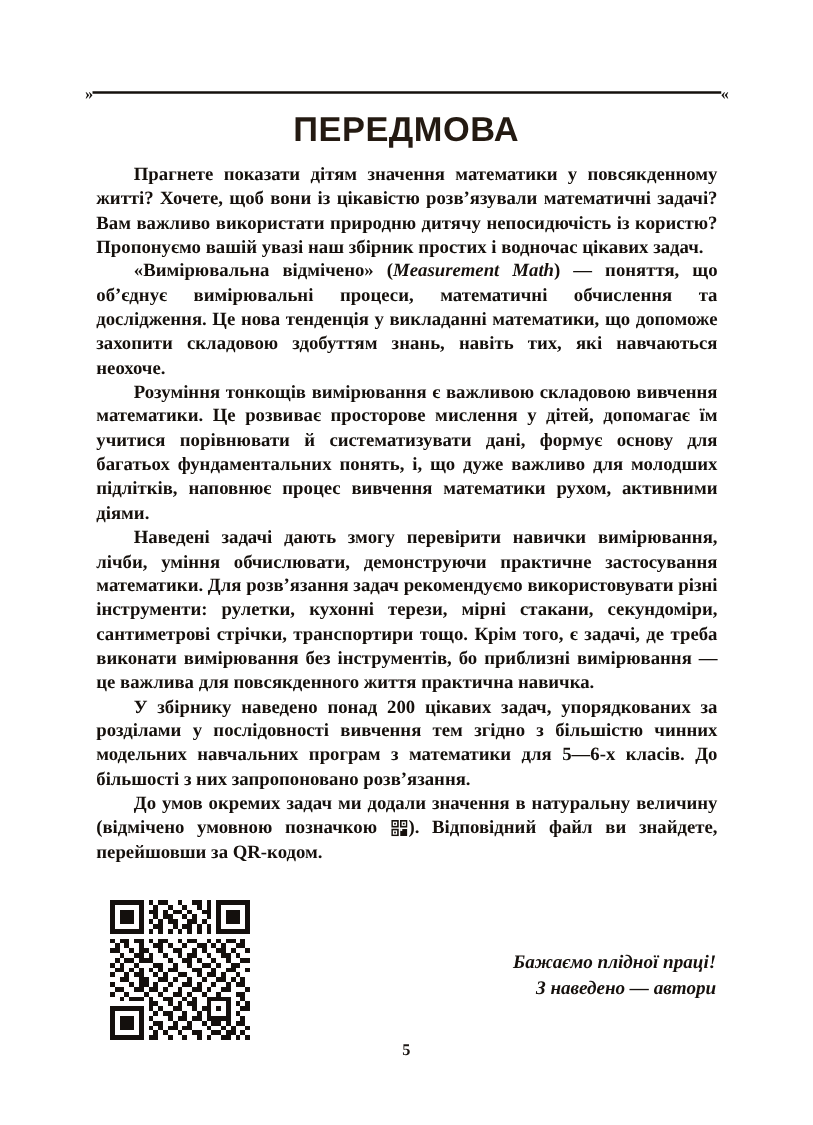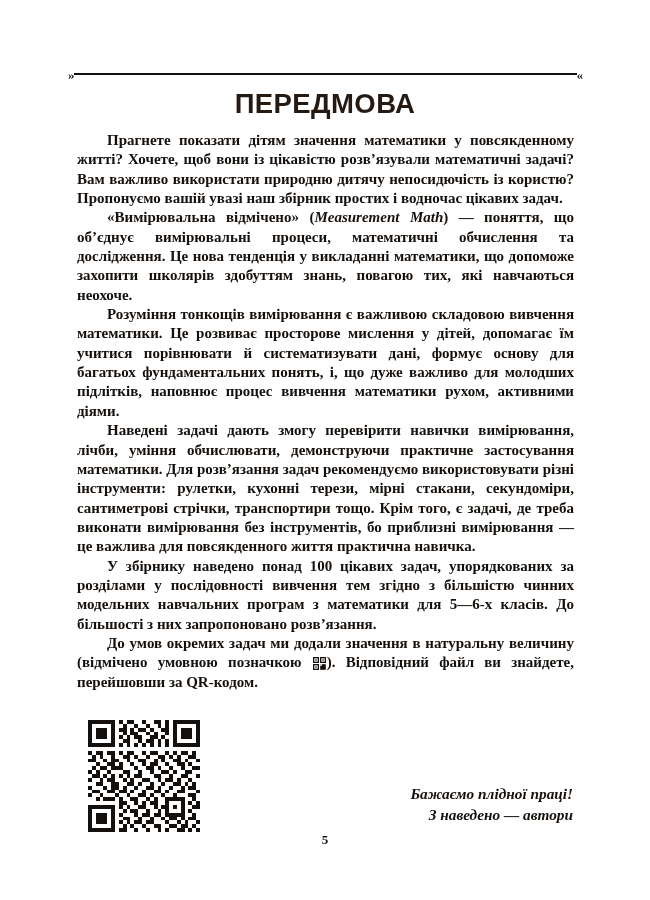--- a/index.html
+++ b/index.html
@@ -105,21 +105,21 @@
     top: 720px;
     width: 112px;
     height: 112px;
   }
   .qr-block svg { display: block; width: 112px; height: 112px; }
 
   
   .signature {
     position: absolute;
     right: 77px;
-    top: 783px;
+    top: 759px;
     width: 320px;
     text-align: right;
     font-family: "Liberation Serif", "DejaVu Serif", serif;
     font-weight: bold;
     font-style: italic;
     font-size: 15.3px;
     line-height: 21px;
     color: #15100c;
   }
 
@@ -146,27 +146,27 @@
     <span class="rule-line"></span>
     <span class="rule-mark">«</span>
   </div>
 
   <div class="title">ПЕРЕДМОВА</div>
 
   <div class="body-text">
 
     <p>Прагнете показати дітям значення математики у повсякденному житті? Хочете, щоб вони із цікавістю розв’язували математичні задачі? Вам важливо використати природню дитячу непосидючість із користю? Пропонуємо вашій увазі наш збірник простих і водночас цікавих задач.</p>
 
-    <p><span>«Вимірювальна відмічено» (</span><span class="ital">Measurement Math</span><span>) — поняття, що об’єднує вимірювальні процеси, математичні обчислення та дослідження. Це нова тенденція у викладанні математики, що допоможе захопити школярів здобуттям знань, повагою тих, які навчаються неохоче.</span></p>
+    <p><span>«Вимірювальна відмічено» (</span><span class="ital">Measurement Math</span><span>) — поняття, що об’єднує вимірювальні процеси, математичні обчислення та дослідження. Це нова тенденція у викладанні математики, що допоможе захопити складовою здобуттям знань, навіть тих, які навчаються неохоче.</span></p>
 
     <p>Розуміння тонкощів вимірювання є важливою складовою вивчення математики. Це розвиває просторове мислення у дітей, допомагає їм учитися порівнювати й систематизувати дані, формує основу для багатьох фундаментальних понять, і, що дуже важливо для молодших підлітків, наповнює процес вивчення математики рухом, активними діями.</p>
 
     <p>Наведені задачі дають змогу перевірити навички вимірювання, лічби, уміння обчислювати, демонструючи практичне застосування математики. Для розв’язання задач рекомендуємо використовувати різні інструменти: рулетки, кухонні терези, мірні стакани, секундоміри, сантиметрові стрічки, транспортири тощо. Крім того, є задачі, де треба виконати вимірювання без інструментів, бо приблизні вимірювання — це важлива для повсякденного життя практична навичка.</p>
 
-    <p>У збірнику наведено понад 100 цікавих задач, упорядкованих за розділами у послідовності вивчення тем згідно з більшістю чинних модельних навчальних програм з математики для 5—6-х класів. До більшості з них запропоновано розв’язання.</p>
+    <p>У збірнику наведено понад 200 цікавих задач, упорядкованих за розділами у послідовності вивчення тем згідно з більшістю чинних модельних навчальних програм з математики для 5—6-х класів. До більшості з них запропоновано розв’язання.</p>
 
     <p><span>До умов окремих задач ми додали значення в натуральну величину (відмічено умовною позначкою </span><span class="qr-glyph"><svg viewBox="0 0 13 13" xmlns="http://www.w3.org/2000/svg">
             <rect x="0" y="0" width="6" height="6" fill="#15100c"></rect>
             <rect x="1.3" y="1.3" width="3.4" height="3.4" fill="#ffffff"></rect>
             <rect x="2.3" y="2.3" width="1.4" height="1.4" fill="#15100c"></rect>
             <rect x="7" y="0" width="6" height="6" fill="#15100c"></rect>
             <rect x="8.3" y="1.3" width="3.4" height="3.4" fill="#ffffff"></rect>
             <rect x="9.3" y="2.3" width="1.4" height="1.4" fill="#15100c"></rect>
             <rect x="0" y="7" width="6" height="6" fill="#15100c"></rect>
             <rect x="1.3" y="8.3" width="3.4" height="3.4" fill="#ffffff"></rect>

